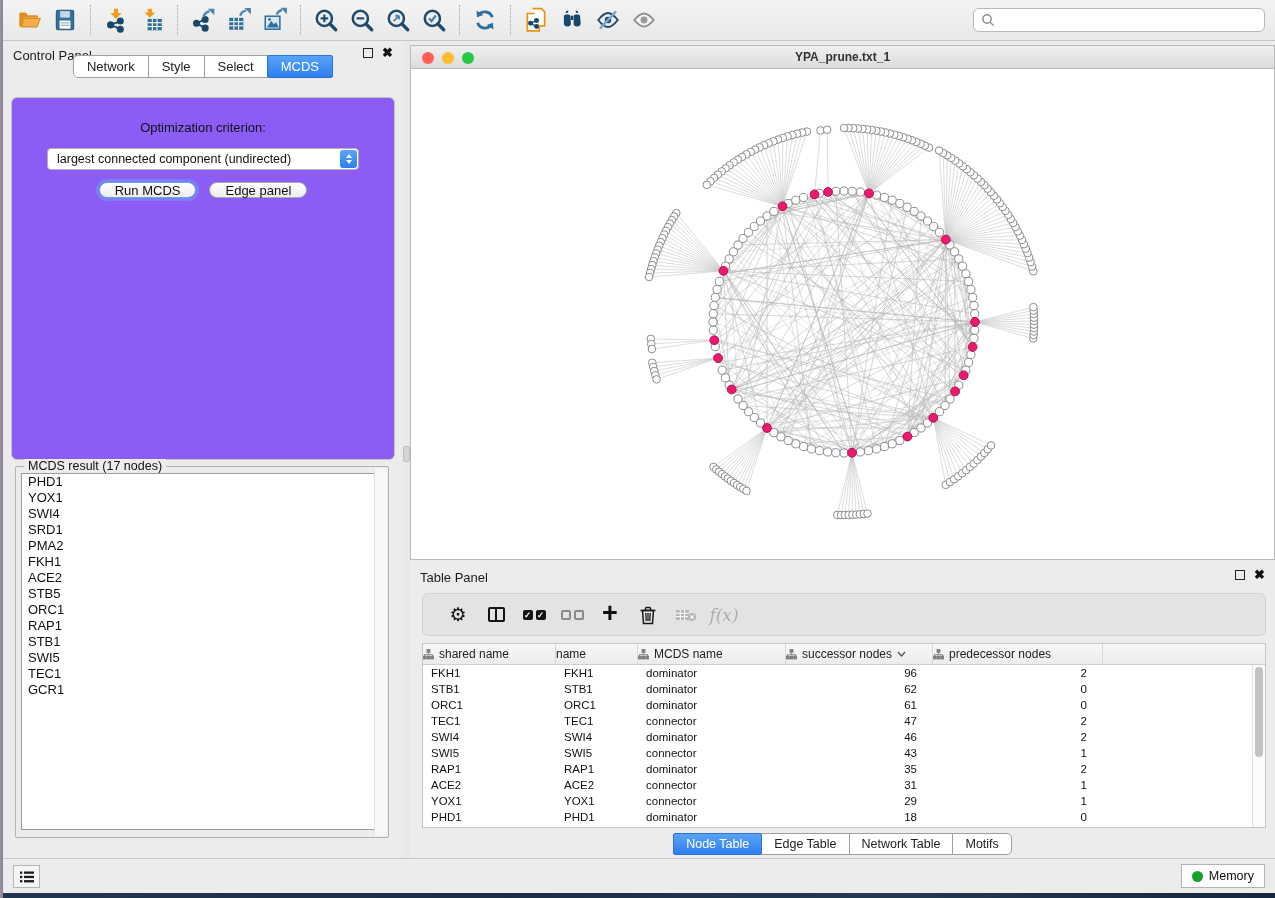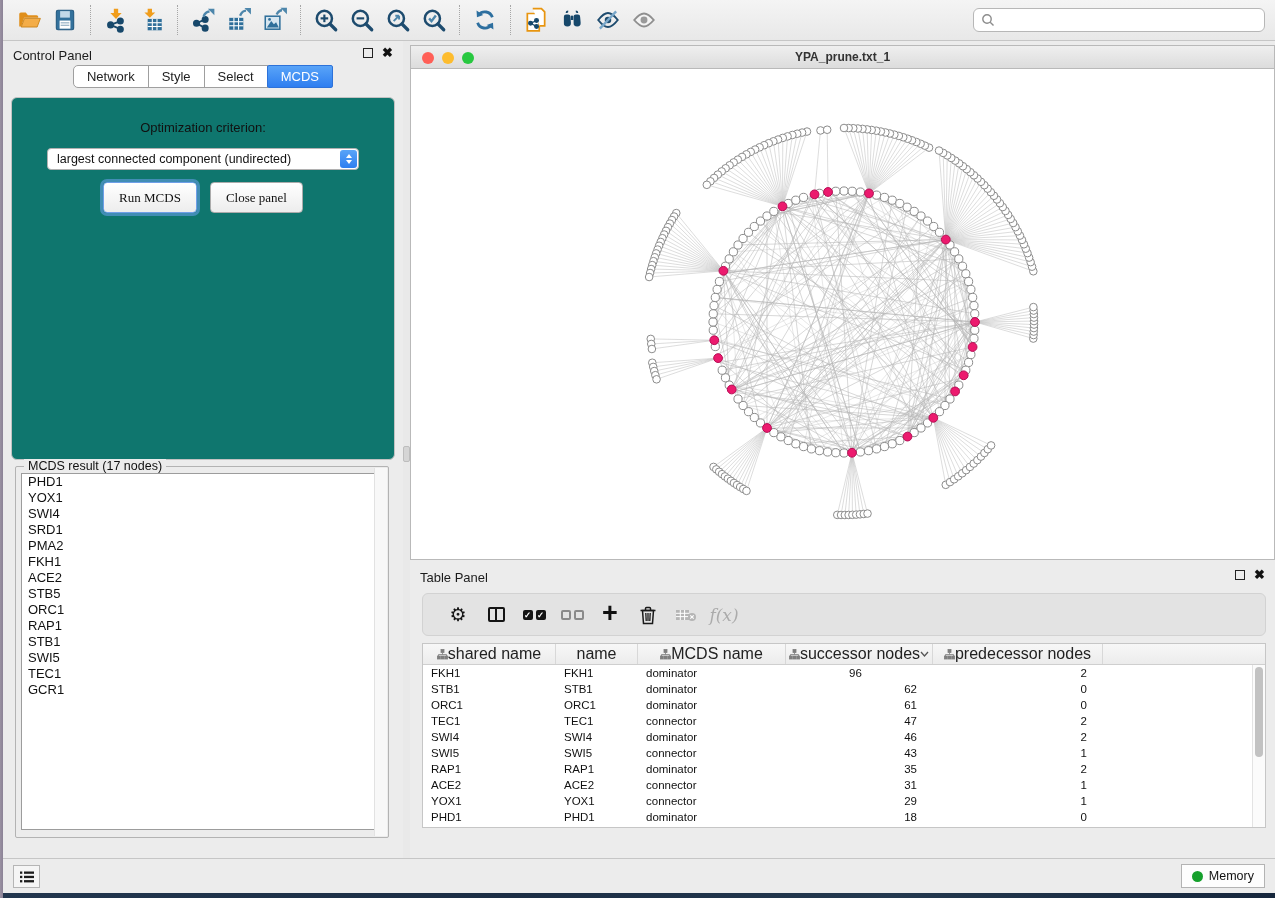--- a/index.html
+++ b/index.html
@@ -22,39 +22,39 @@
   .search-wrap svg { flex:0 0 auto; }
   .search-wrap input { border:none; outline:none; flex:1; height:20px; font-size:12px; background:transparent; padding-left:5px; }
 
   
   .cp { position:absolute; left:0; top:41px; width:400px; bottom:35px; background:#ececec; }
   .panel-titlebar { position:absolute; left:0; right:0; top:0; height:28px; display:flex; align-items:center; }
   .panel-title { font-size:13px; color:#1c1c1c; padding-left:10px; }
   .wctrls { position:absolute; right:10px; top:7px; display:flex; gap:9px; align-items:center; }
   .float-ic { width:10px; height:10px; border:1.6px solid #222; display:inline-block; }
   .close-ic { font-size:13px; font-weight:bold; color:#111; line-height:10px; }
-  .cp-tabs { position:absolute; top:24px; left:0; right:0; display:flex; justify-content:center; }
+  .cp-tabs { position:absolute; top:14px; left:0; right:0; display:flex; justify-content:center; }
   .tab { background:#fff; border:1px solid #9f9f9f; padding:3px 13px; font-size:13px; color:#222; margin-left:-1px; position:relative; }
   .tab:first-child { border-radius:5px 0 0 5px; margin-left:0; }
   .tab:last-child { border-radius:0 5px 5px 0; }
   .tab.active { background:linear-gradient(var(--selected_tab_top,#5aa5f8),var(--selected_tab_bottom,#2e7ef0));
     color:#fff; border:1px solid #2d72d9; border-radius:2px; z-index:2; }
   .cp-card { position:absolute; left:8px; right:8px; top:56px; height:363px;
-    background:#0f766e; border:1px solid #c2c2c2; border-radius:6px; }
+    background:#8b5cf6; border:1px solid #c2c2c2; border-radius:6px; }
   .opt-label { margin-top:22px; text-align:center; font-size:13px; color:#111; }
   .selectbox { position:relative; margin:13px auto 0 auto; width:312px; height:22px; background:#fff;
     border:1px solid #b1b1b1; border-radius:4px; font-size:12.5px; color:#111; line-height:20px; padding-left:9px; }
   .stepper { position:absolute; right:1px; top:1px; bottom:1px; width:17px; border-radius:3px;
     background:linear-gradient(var(--selected_tab_top,#5aa5f8),var(--selected_tab_bottom,#2e7ef0));
     display:flex; flex-direction:column; align-items:center; justify-content:center; gap:2px; }
   .tri-up { width:0; height:0; border-left:3.5px solid transparent; border-right:3.5px solid transparent; border-bottom:4px solid #fff; }
   .tri-dn { width:0; height:0; border-left:3.5px solid transparent; border-right:3.5px solid transparent; border-top:4px solid #fff; }
   .btnrow { margin-top:12px; display:flex; justify-content:center; gap:13px; }
-  .btn { height:31px; padding:0 15px; font-size:13px; color:#111; background:linear-gradient(#ffffff,#ededed);
-    border:1px solid #ababab; border-radius:4px; display:flex; align-items:center;font-family:Liberation Serif, serif; }
+  .btn { height:16px; padding:0 15px; font-size:13px; color:#111; background:linear-gradient(#ffffff,#ededed);
+    border:1px solid #ababab; border-radius:10px; display:flex; align-items:center; }
   .btn.focused { box-shadow:0 0 0 3px rgba(110,160,240,.55); border-color:#6f9fe8; }
   .mcds-box { position:absolute; left:12px; right:14px; top:425px; height:372px;
     border:1px solid #b3b3b3; border-radius:2px; background:#ececec; }
   .mcds-legend { position:absolute; top:-8px; left:8px; background:#ececec; padding:0 4px; font-size:12.5px; color:#111; }
   .mcds-list { position:absolute; left:5px; right:5px; top:6px; bottom:7px; background:#fff; border:1px solid #9c9c9c; overflow:hidden; }
   .mcds-scroll { position:absolute; right:1px; top:1px; bottom:1px; width:13px; background:#f8f8f8; border-left:1px solid #e2e2e2; }
   .mcds-item { font-size:13px; color:#111; line-height:16px; padding-left:6px; }
 
   
   .vsplit { position:absolute; left:400px; top:41px; width:7px; bottom:35px; background:#e9e9e9; }
@@ -78,21 +78,21 @@
   .gear { font-size:19px; color:#141414; line-height:19px; }
   .colic { width:17px; height:15px; border:2px solid #141414; border-radius:2px; position:relative; }
   .colic::after { content:""; position:absolute; left:5.5px; top:0; bottom:0; width:2px; background:#141414; }
   .cbx { display:flex; gap:3px; }
   .cbx .on { width:10px; height:10px; background:#141414; border-radius:2px; color:#fff; font-size:8.5px; line-height:10px; text-align:center; font-weight:bold; }
   .cbx .off { width:10px; height:10px; border:2px solid #8a8a8a; border-radius:2px; background:transparent; }
   .plus { font-size:27px; font-weight:bold; color:#111; line-height:20px; margin-top:-4px; }
   .fx { font-family:"DejaVu Serif", serif; font-style:italic; font-size:17px; color:#ababab; }
   .tbl { position:absolute; left:12px; right:9px; top:80px; height:185px; background:#fff; border:1px solid #c6c6c6; }
   .thead { display:flex; height:21px; background:linear-gradient(#f7f7f7,#ececec); border-bottom:1px solid #cfcfcf; }
-  .th { display:flex; align-items:center; justify-content:center; font-size:16px; color:#222;
+  .th { display:flex; align-items:center; gap:5px; font-size:12px; color:#222;
     border-right:1px solid #d8d8d8; height:100%; }
   .trow { display:flex; height:16px; align-items:center; }
   .td { font-size:11.5px; color:#111; padding:0 8px; white-space:nowrap; overflow:hidden; }
   .td.num { text-align:right; padding-right:16px; }
   .tbl-scroll { position:absolute; right:0; top:21px; bottom:0; width:13px; background:#fbfbfb; border-left:1px solid #e3e3e3; }
   .tbl-thumb { position:absolute; left:2px; right:2px; top:2px; height:90px; border-radius:4px; background:#c2c2c2; }
   .tp-tabs { position:absolute; left:0; right:0; bottom:3px; display:flex; justify-content:center; }
   .tp-tabs .tab { font-size:12.5px; padding:3px 12px; }
 
   
@@ -286,21 +286,21 @@
       <div class="opt-label">Optimization criterion:</div>
       <div class="selectbox">
         <span>largest connected component (undirected)</span>
         <span class="stepper">
             <span class="tri-up"></span>
             <span class="tri-dn"></span>
           </span>
       </div>
       <div class="btnrow">
         <div class="btn focused">Run MCDS</div>
-        <div class="btn">Close panel</div>
+        <div class="btn">Edge panel</div>
       </div>
     </div>
     <div class="mcds-box">
       <div class="mcds-legend">MCDS result (17 nodes)</div>
       <div class="mcds-list">
           <div class="mcds-item">PHD1</div>
           <div class="mcds-item">YOX1</div>
           <div class="mcds-item">SWI4</div>
           <div class="mcds-item">SRD1</div>
           <div class="mcds-item">PMA2</div>
@@ -1095,21 +1095,21 @@
               </g>
             </svg>
             <span>predecessor nodes</span>
           </div>
         </div>
       <div class="tbody">
           <div class="trow">
             <div class="td" style="width: 133px;">FKH1</div>
             <div class="td" style="width: 82px;">FKH1</div>
             <div class="td" style="width: 148px;">dominator</div>
-            <div class="td num" style="width: 147px; text-align: center;">96</div>
+            <div class="td num" style="width: 147px;">96</div>
             <div class="td num" style="width: 170px;">2</div>
           </div>
           <div class="trow">
             <div class="td" style="width: 133px;">STB1</div>
             <div class="td" style="width: 82px;">STB1</div>
             <div class="td" style="width: 148px;">dominator</div>
             <div class="td num" style="width: 147px;">62</div>
             <div class="td num" style="width: 170px;">0</div>
           </div>
           <div class="trow">
@@ -1165,20 +1165,26 @@
             <div class="td" style="width: 133px;">PHD1</div>
             <div class="td" style="width: 82px;">PHD1</div>
             <div class="td" style="width: 148px;">dominator</div>
             <div class="td num" style="width: 147px;">18</div>
             <div class="td num" style="width: 170px;">0</div>
           </div>
         </div>
       <div class="tbl-scroll">
           <div class="tbl-thumb"></div>
         </div>
+    </div>
+    <div class="tp-tabs">
+      <div class="tab active">Node Table</div>
+      <div class="tab">Edge Table</div>
+      <div class="tab">Network Table</div>
+      <div class="tab">Motifs</div>
     </div>
   </div>
 
   <div class="statusbar">
     <div class="listbtn">
       <svg width="16" height="14" viewBox="0 0 16 14">
         <g fill="#1c1c1c">
           <rect x="1" y="1.5" width="2.3" height="2.3"></rect>
             <rect x="5" y="1.5" width="10" height="2.3"></rect>
           <rect x="1" y="5.8" width="2.3" height="2.3"></rect>

